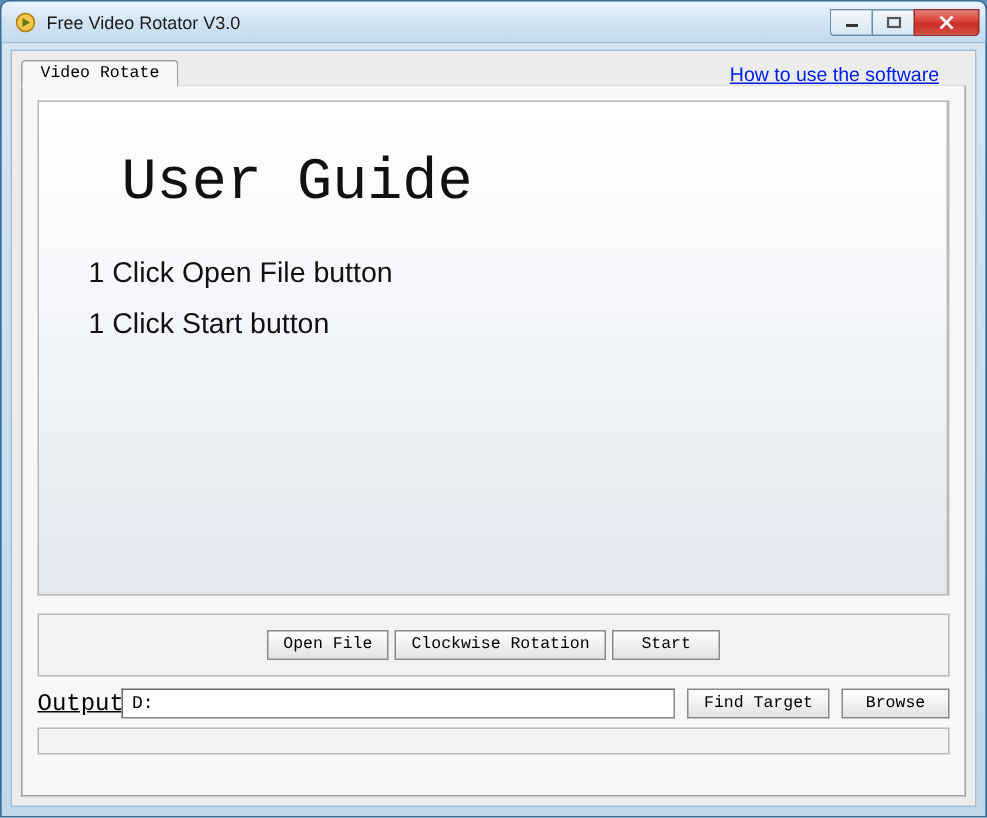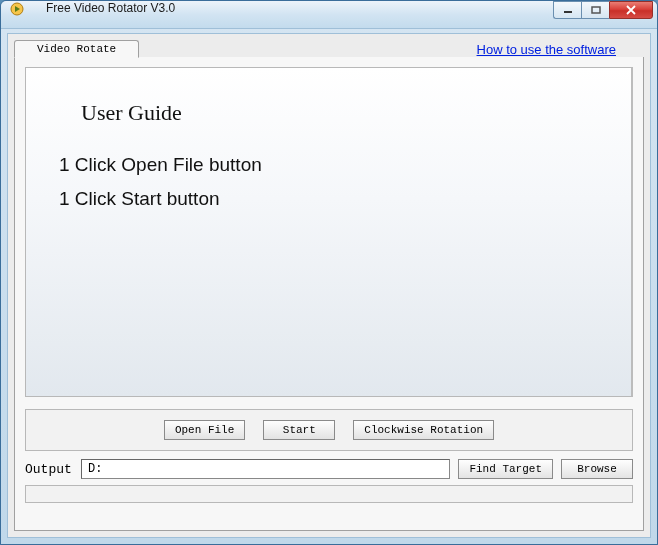--- a/index.html
+++ b/index.html
@@ -21,23 +21,23 @@
     border-radius: 6px 6px 0 0;
     position: relative;
     display: flex;
     flex-direction: column;
   }
   .titlebar {
     height: 28px;
     background: linear-gradient(to bottom, #ecf3fa 0%, #d2e4f2 50%, #c3dbed 100%);
     border-radius: 6px 6px 0 0;
     display: flex;
+    align-items: center;
     padding: 0 4px 0 8px;
     border-bottom: 1px solid #9fbfd8;
-    gap: 15px;
   }
   .title-icon {
     width: 16px;
     height: 16px;
     margin-right: 6px;
     display: inline-block;
   }
   .titlebar-text {
     flex: 1;
     color: #1a1a1a;
@@ -78,36 +78,36 @@
     height: 26px;
     display: flex;
     align-items: flex-start;
   }
   .tab-strip { display: flex; align-items: flex-end; height: 20px; }
   .tab {
     background: #f7f7f7;
     border: 1px solid #a0a0a0;
     border-bottom: 1px solid #f7f7f7;
     border-radius: 3px 3px 0 0;
-    padding: 2px 22px;
+    padding: 2px 12px;
     font-size: 11px;
     font-family: "Courier New", monospace;
     position: relative;
     z-index: 2;
   }
   .tab-filler {
     flex: 1;
     height: 1px;
     border-bottom: 1px solid #a0a0a0;
     margin-top: 19px;
   }
   .help-link {
     position: absolute;
     top: 8px;
-    right: 34px;
+    right: 24px;
     color: #0020e0;
     text-decoration: underline;
     font-size: 13px;
     cursor: pointer;
   }
   .tab-page {
     flex: 1;
     background: #f7f7f7;
     border: 1px solid #a0a0a0;
     border-top: none;
@@ -120,62 +120,63 @@
   }
   .guide-box {
     background: linear-gradient(to bottom, #ffffff 0%, #f5f7fa 40%, #e2e8ee 100%);
     border: 1px solid #b8b8b8;
     border-right: 2px solid #bcbcbc;
     height: 330px;
     padding: 20px 30px 10px 55px;
     color: #111;
   }
   .guide-title {
-    font-size: 22px;
+    font-size: 39px;
     font-weight: normal;
-    font-family: Liberation Serif, serif;
+    font-family: Liberation Mono, monospace;
     margin: 12px 0 24px 0;
   }
   .guide-step {
     font-size: 19px;
     font-family: Liberation Sans, sans-serif;
     line-height: 1.6;
     margin: 4px 0 4px -22px;
   }
   .guide-step .indent { display: block; margin-left: 22px; }
   .row-buttons {
     margin-top: 12px;
     border: 1px solid #b8b8b8;
     background: #f2f2f2;
     height: 42px;
     display: flex;
     align-items: center;
     justify-content: center;
-    gap: 18px;
+    gap: 4px;
   }
   .btn {
     background: linear-gradient(to bottom, #fefefe, #e3e3e3);
     border: 1px solid #8a8a8a;
     font-family: "Courier New", monospace;
     font-size: 11px;
     padding: 3px 10px;
     min-width: 72px;
     cursor: pointer;
   }
   .btn.wide { min-width: 128px; }
   .row-output {
     margin-top: 8px;
     display: flex;
     align-items: center;
     gap: 8px;
   }
   .output-label {
     font-family: "Courier New", monospace;
-    font-size: 13px;
+    font-size: 16px;
     width: 48px;
+    text-decoration: underline;
   }
   .output-field {
     flex: 1;
     background: #fff;
     border: 1px solid #888;
     border-top-color: #666;
     border-left-color: #666;
     height: 20px;
     padding: 2px 6px;
     font-family: "Courier New", monospace;
@@ -234,22 +235,22 @@
     <div class="tab-page">
 
       <div class="guide-box">
         <div class="guide-title">User Guide</div>
         <div class="guide-step">1 Click Open File button</div>
         <div class="guide-step">1 Click Start button</div>
       </div>
 
       <div class="row-buttons">
         <button class="btn">Open File</button>
+        <button class="btn wide">Clockwise Rotation</button>
         <button class="btn">Start</button>
-        <button class="btn wide">Clockwise Rotation</button>
       </div>
 
       <div class="row-output">
         <span class="output-label">Output</span>
         <input class="output-field" type="text" value="D:" style="">
         <button class="btn">Find Target</button>
         <button class="btn">Browse</button>
       </div>
 
       <div class="row-status"></div>

